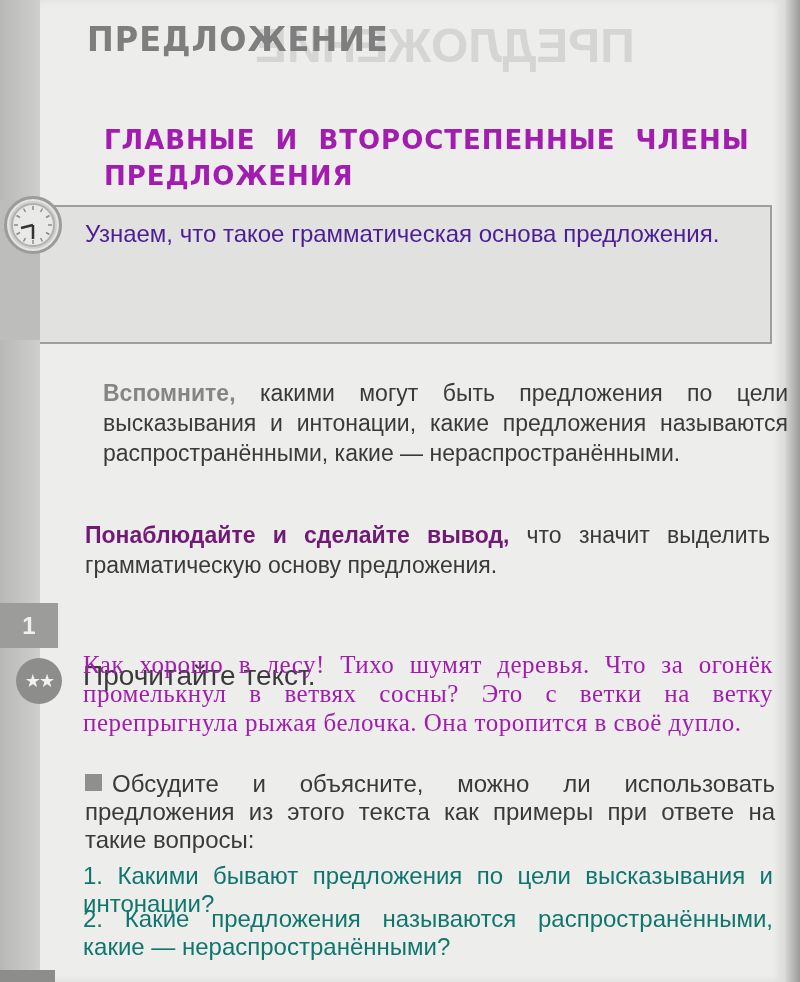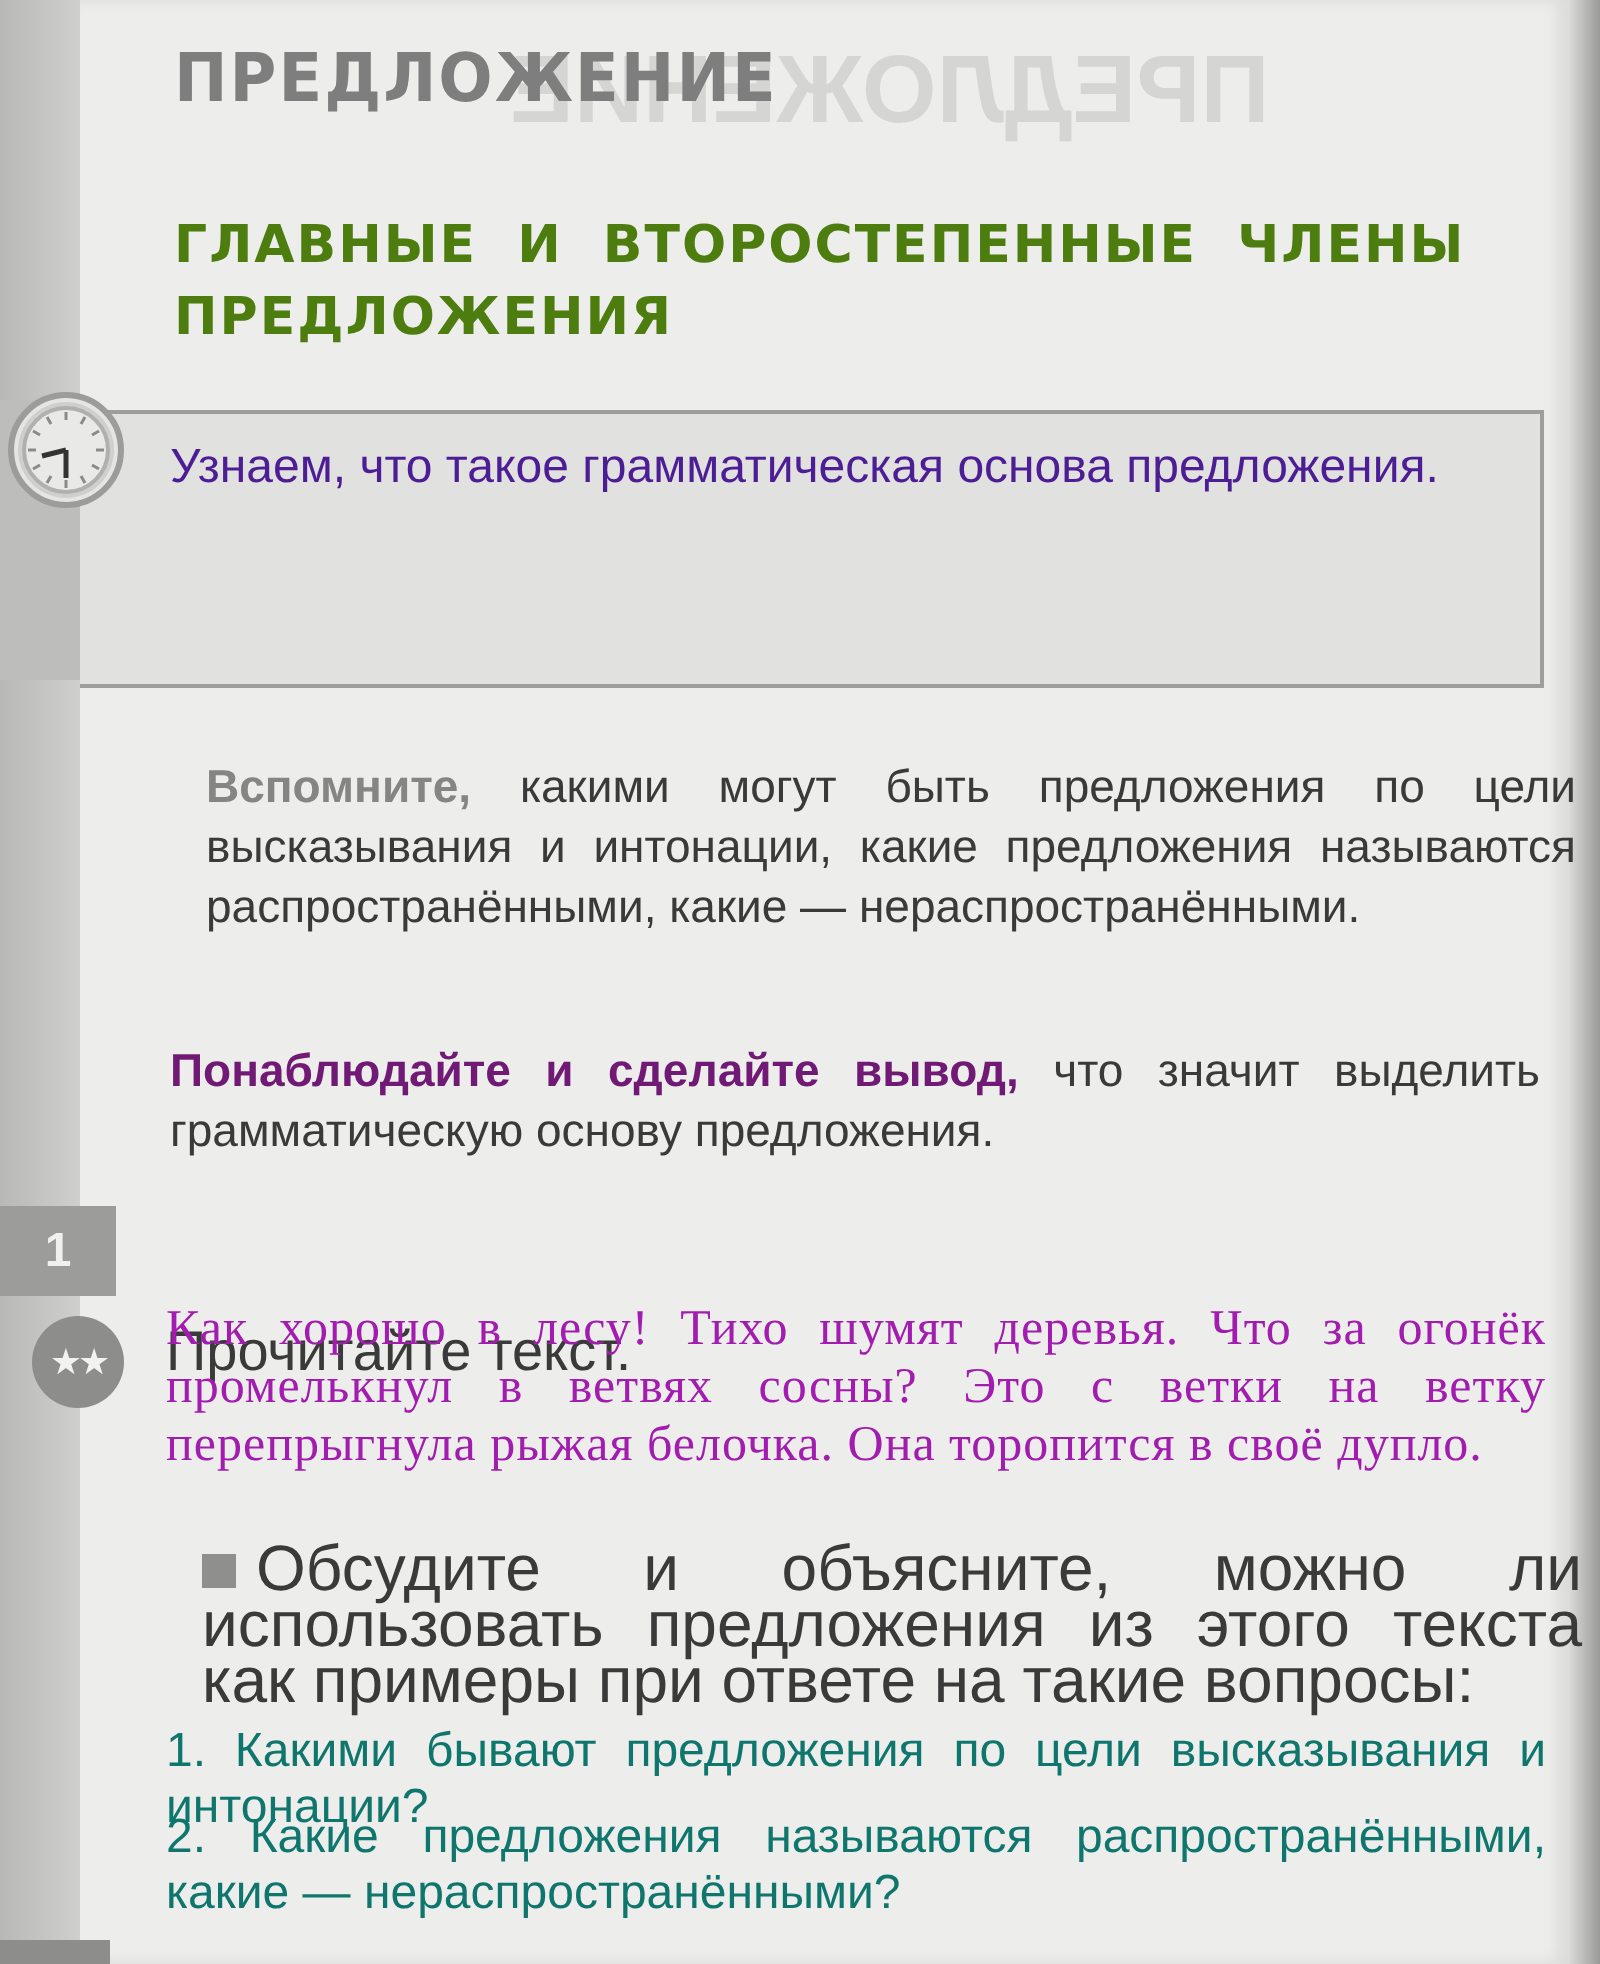--- a/index.html
+++ b/index.html
@@ -30,23 +30,23 @@
     font-family: "Liberation Sans", sans-serif; pointer-events:none;
   }
 
   h1.chapter {
     position: absolute; left: 87px; top: 20px; margin: 0;
     font-size: 32px; font-weight: bold; letter-spacing: 1px;
     color: #7e7e7e; font-family: "DejaVu Sans", sans-serif;
     transform: scaleY(1.05);
   }
   h2.topic {
-    position: absolute; left: 87px; top: 105px; margin: 0; width: 680px;
+    position: absolute; left: 87px; top: 105px; margin: 17px; width: 680px;
     font-size: 26px; line-height: 36px; font-weight: bold; letter-spacing: 1px;
-    color: #4d7c0f; font-family: "DejaVu Sans", sans-serif;
+    color: #a21caf; font-family: "DejaVu Sans", sans-serif;
     word-spacing: 10px;
   }
 
   .goals-box {
     position: absolute; left: 40px; top: 205px; width: 730px; height: 135px;
     border-top: 2px solid #9e9e9c; border-bottom: 2px solid #9e9e9c;
     border-right: 2px solid #9e9e9c;
     background: #e1e1df;
   }
   .goals-text {
@@ -89,22 +89,22 @@
   .read-instr {
     position: absolute; left: 83px; top: 620px; font-size: 28px; color: #3a3a3a; margin-top: 40px;
   }
   .story {
     position: absolute; left: 83px; top: 650px; width: 690px;
     font-family: "Liberation Serif", serif; font-size: 25px; line-height: 29px;
     color: #a21caf; text-align: justify; letter-spacing: 0.5px;
   }
 
   .discuss {
-    position: absolute; left: 101px; top: 770px; width: 690px;
-    font-size: 32px; line-height: 28px; color: #3a3a3a; text-align: justify;
+    position: absolute; left: 85px; top: 770px; width: 690px;
+    font-size: 24px; line-height: 28px; color: #3a3a3a; text-align: justify;
   }
   .discuss .square {
     display:inline-block; width: 17px; height: 17px; background:#8f8f8d;
     margin-right: 10px; vertical-align: 1px;
   }
   .q { position:absolute; left:83px; width:690px; font-size:24px; line-height:28px; color:#0f766e; text-align: justify; }
   .q1 { top: 862px; }
   .q2 { top: 905px; }
 
   .bottom-tab { position:absolute; left:0; top:970px; width:55px; height:12px; background:#8d8d8b; }

